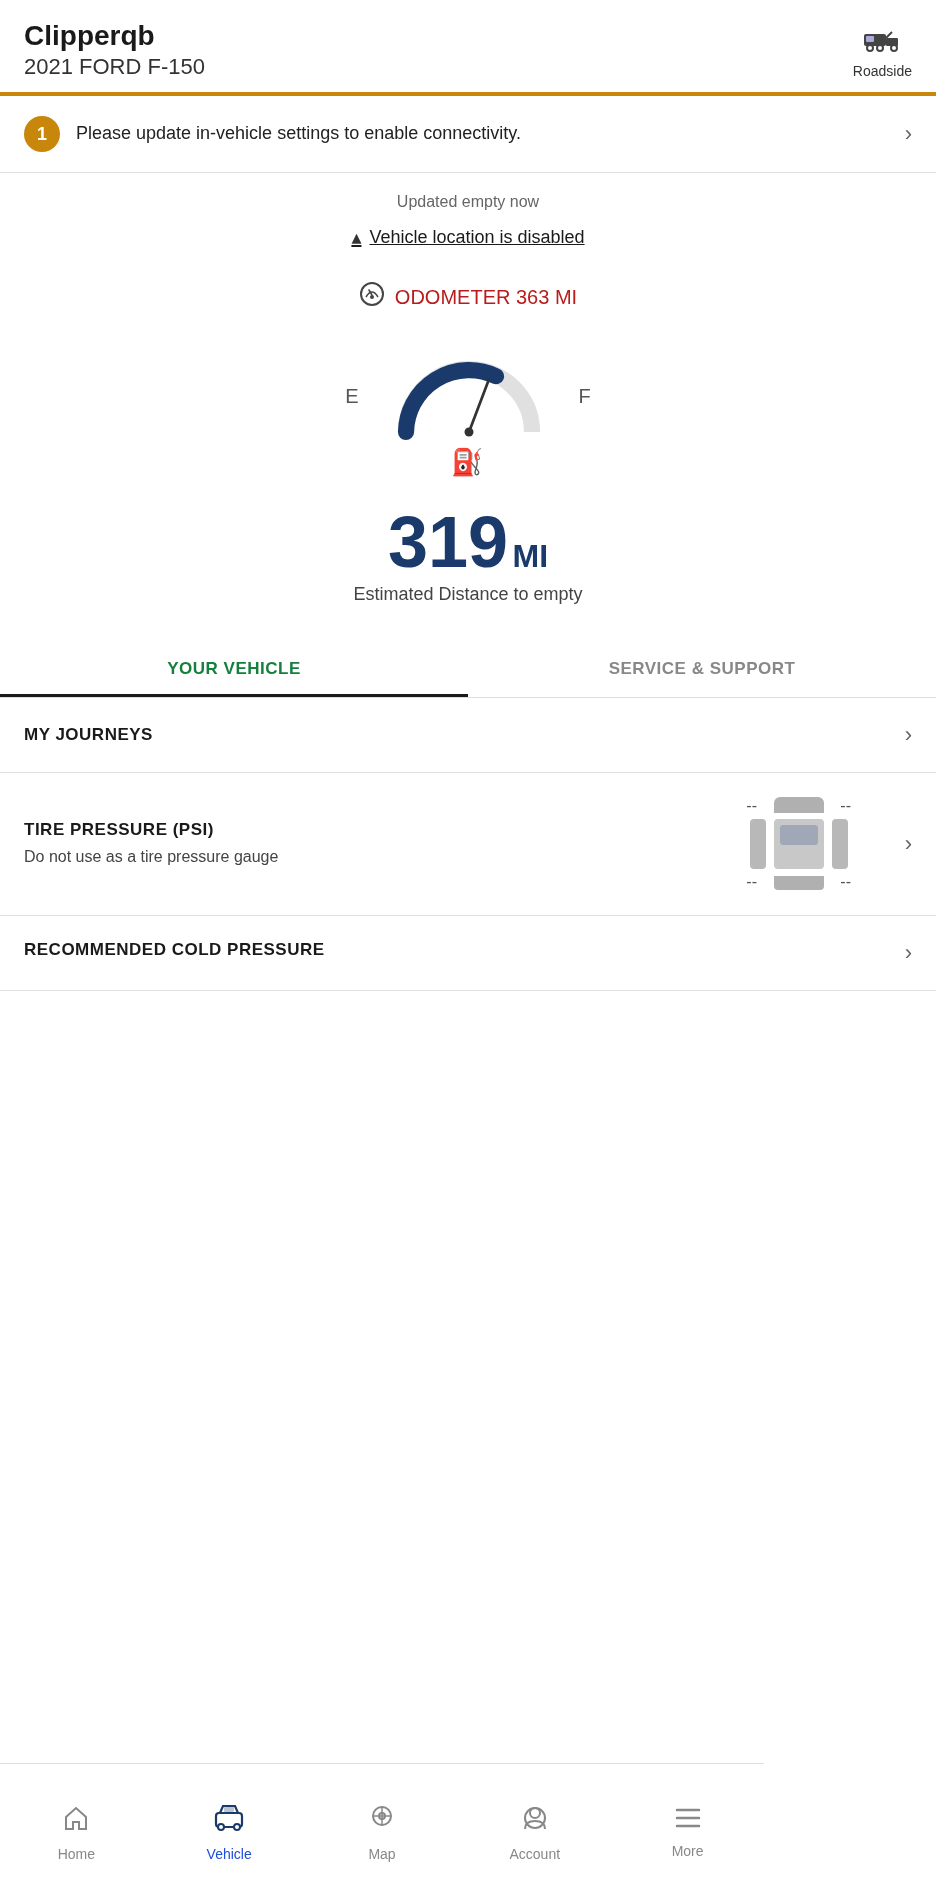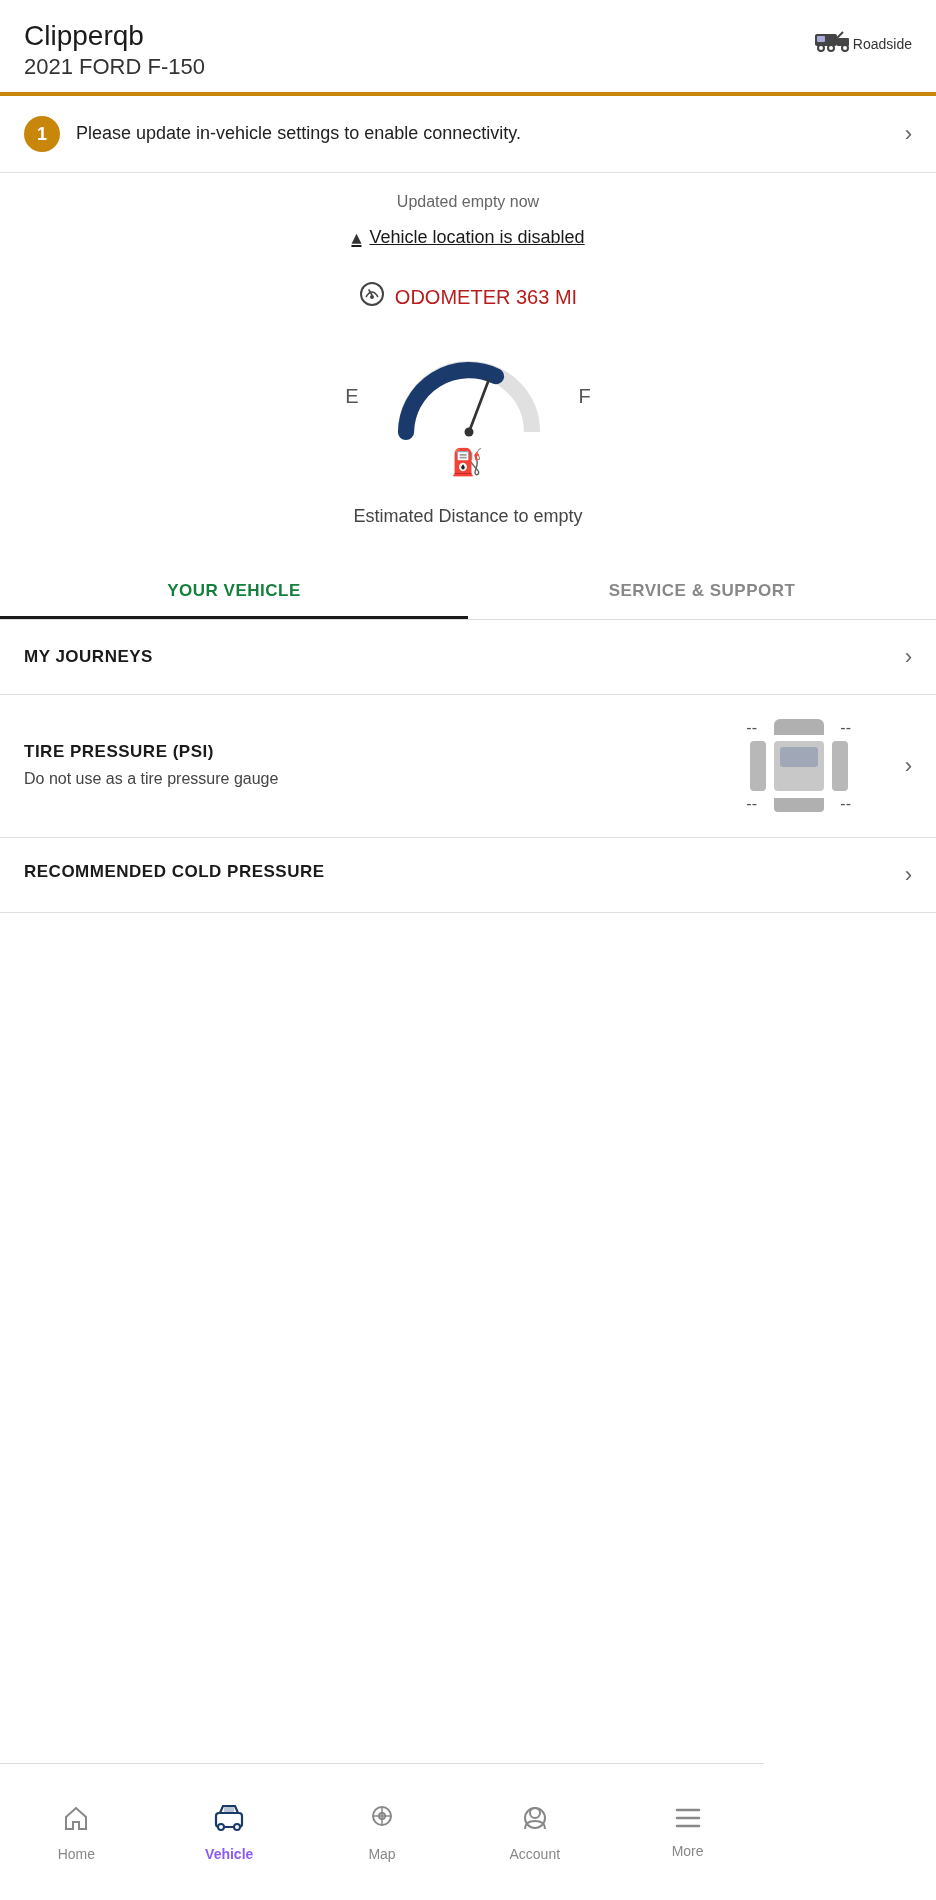--- a/index.html
+++ b/index.html
@@ -16,32 +16,32 @@
     .header {
       display: flex;
       justify-content: space-between;
       align-items: flex-start;
       padding: 20px 24px 12px 24px;
       background: #fff;
     }
     .header-vehicle-info {}
     .header-username {
       font-size: 28px;
-      font-weight: 400;
+      font-weight: 700;
       color: #1a1a1a;
     }
     .header-vehicle-name {
       font-size: 22px;
       color: #333;
       font-weight: 400;
       margin-top: 2px;
     }
     .header-roadside {
       display: flex;
-      flex-direction: row;
+      flex-direction: column;
       align-items: center;
       cursor: pointer;
       padding-top: 4px;
     }
     .roadside-icon {
       font-size: 28px;
       color: #333;
     }
     .roadside-label {
       font-size: 14px;
@@ -301,22 +301,22 @@
       color: #888;
     }
     .nav-icon.active-nav {
       color: #1a3a6b;
     }
     .nav-label {
       font-size: 14px;
       color: #888;
     }
     .nav-label.active-nav {
-      color: #8b5cf6;
-      font-weight: 700;
+      color: #1d4ed8;
+      font-weight: 400;
     }
 
     
     .nav-spacer { height: 137px; }
 
     
     .gauge-arc-bg {
       fill: none;
       stroke: #e0e0e0;
       stroke-width: 18;
@@ -402,20 +402,24 @@
         <line x1="90" y1="90" x2="112" y2="32" class="gauge-needle" stroke-linecap="round"></line>
         <circle cx="90" cy="90" r="5" fill="#333"></circle>
       </svg>
     </div>
     <span class="fuel-label">F</span>
   </div>
   <div class="fuel-pump-icon">⛽</div>
 </div>
 
 <div class="distance-section">
+  <div>
+    <span class="distance-value">319</span>
+    <span class="distance-unit">MI</span>
+  </div>
   <div class="distance-label">Estimated Distance to empty</div>
 </div>
 
 <div class="tabs">
   <div class="tab active">
     <span>YOUR VEHICLE</span>
   </div>
   <div class="tab">
     <span>SERVICE &amp; SUPPORT</span>
   </div>

